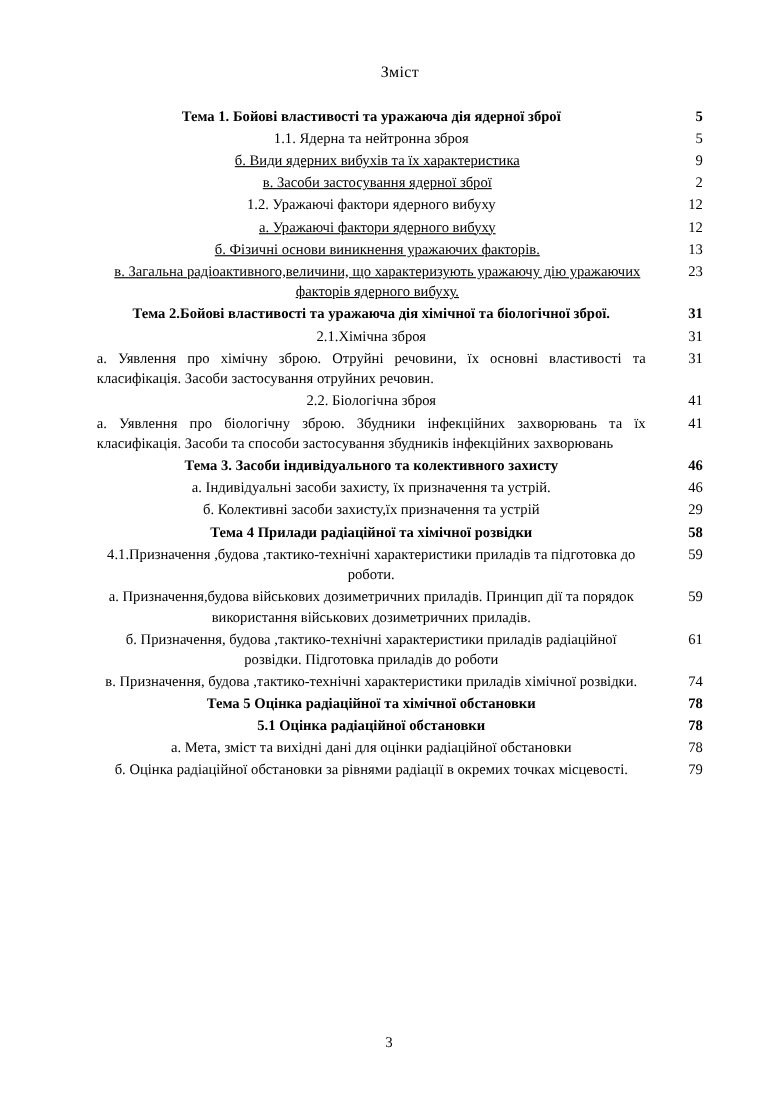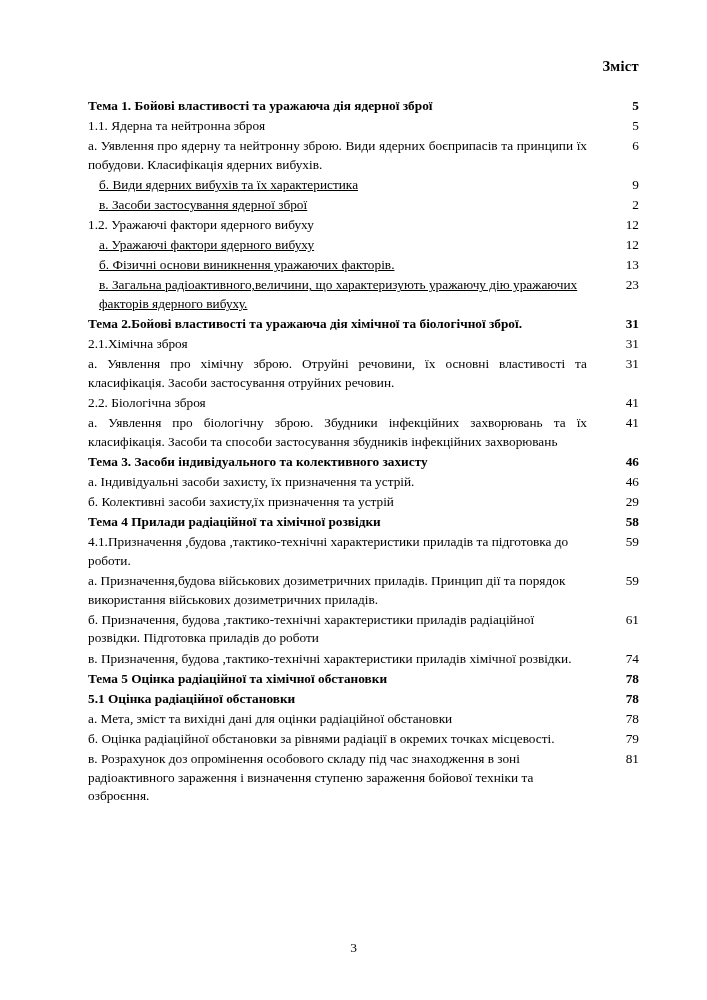--- a/index.html
+++ b/index.html
@@ -16,40 +16,41 @@
     overflow: hidden;
   }
   .page {
     width: 707px;
     height: 1000px;
     box-sizing: border-box;
     padding: 58px 68px 0 88px;
     position: relative;
   }
   .doc-title {
-    text-align: right;
-    font-weight: bold;
+    text-align: center;
+    font-weight: normal;
     font-size: 14.5px;
     letter-spacing: 0.3px;
     margin: 0 0 22px 0;
   }
   .toc {
     width: 100%;
   }
   .entry {
     display: flex;
     align-items: flex-start;
     width: 100%;
     margin-bottom: 1.5px;
   }
   .entry .text {
     flex: 1 1 auto;
     font-size: 13.3px;
     line-height: 1.40;
     padding-right: 10px;
+    text-align: center;
   }
   .entry .page-num {
     flex: 0 0 42px;
     text-align: right;
     font-size: 13.3px;
     line-height: 1.40;
   }
   .entry.bold .text,
   .entry.bold .page-num {
     font-weight: bold;
@@ -75,24 +76,20 @@
 <div class="page">
   <div class="doc-title">Зміст</div>
   <div class="toc">
       <div class="entry bold">
         <div class="text indent-0">Тема 1. Бойові властивості та уражаюча дія ядерної зброї</div>
         <div class="page-num">5</div>
       </div>
       <div class="entry">
         <div class="text indent-0">1.1. Ядерна та нейтронна зброя</div>
         <div class="page-num">5</div>
-      </div>
-      <div class="entry">
-        <div class="text indent-0 justify">а. Уявлення про ядерну та нейтронну зброю. Види ядерних боєприпасів та принципи їх побудови. Класифікація ядерних вибухів.</div>
-        <div class="page-num">6</div>
       </div>
       <div class="entry">
         <div class="text indent-1">б. Види ядерних вибухів та їх характеристика</div>
         <div class="page-num">9</div>
       </div>
       <div class="entry">
         <div class="text indent-1">в. Засоби застосування ядерної зброї</div>
         <div class="page-num">2</div>
       </div>
       <div class="entry">
@@ -172,19 +169,15 @@
         <div class="page-num">78</div>
       </div>
       <div class="entry">
         <div class="text indent-0">а. Мета, зміст та вихідні дані для оцінки радіаційної обстановки</div>
         <div class="page-num">78</div>
       </div>
       <div class="entry">
         <div class="text indent-0">б. Оцінка радіаційної обстановки за рівнями радіації в окремих точках місцевості.</div>
         <div class="page-num">79</div>
       </div>
-      <div class="entry">
-        <div class="text indent-0">в. Розрахунок доз опромінення особового складу під час  знаходження в зоні радіоактивного зараження і визначення ступеню зараження бойової техніки та озброєння.</div>
-        <div class="page-num">81</div>
-      </div>
     </div>
   <div class="footer-num">3</div>
 </div>
 
 </body></html>

